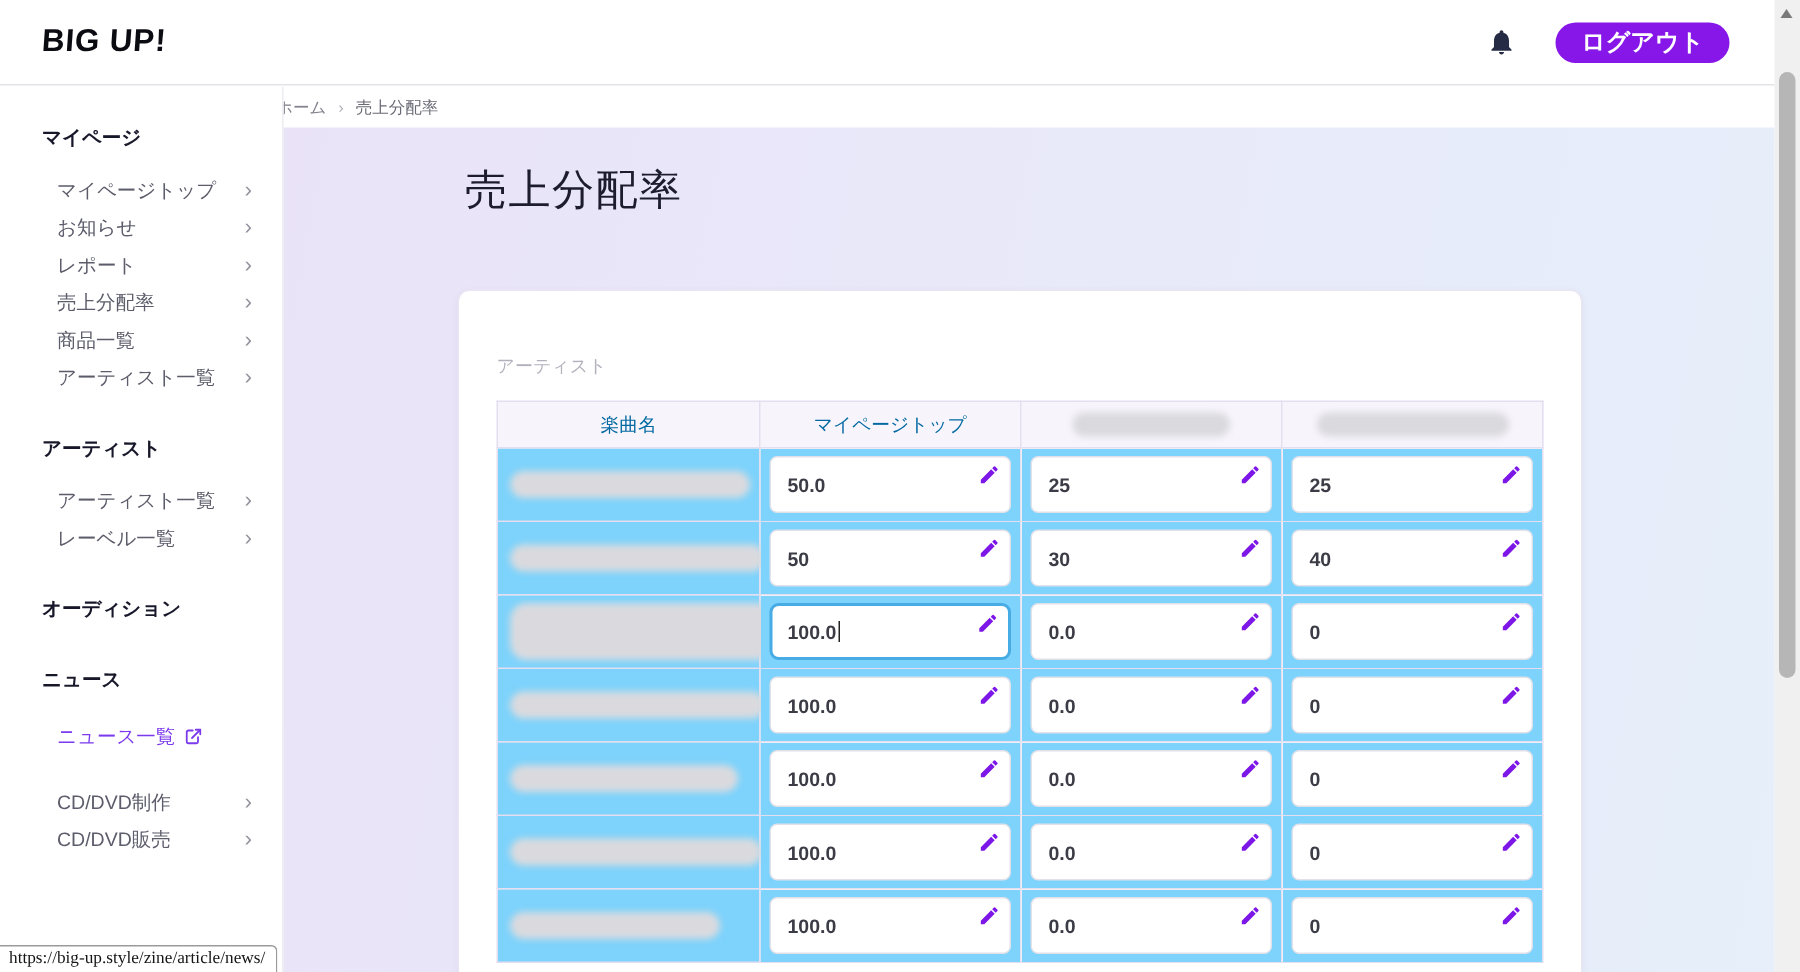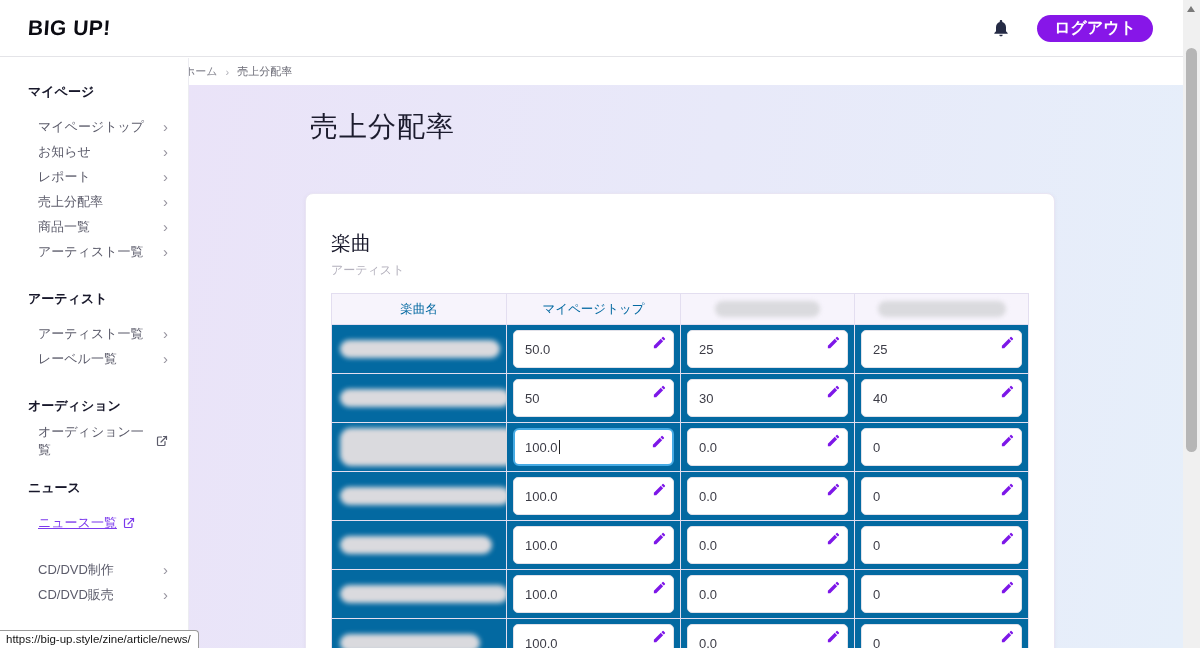--- a/index.html
+++ b/index.html
@@ -21,21 +21,21 @@
   
   .sidebar{position:absolute;top:58px;left:14px;bottom:0;width:175px;background:#fff;
     border-right:1px solid #ececf1;padding:21px 14px 0;z-index:4;}
   .side-section{margin-top:22px;}
   .side-section:first-child{margin-top:0;}
   .sec-title{height:25px;line-height:25px;font-size:13px;font-weight:bold;color:#17172a;}
   .sec-items{margin-top:10px;}
   .side-item{height:25px;display:flex;align-items:center;justify-content:space-between;
     padding:0 6px 0 10px;font-size:13px;color:#5c5c6b;cursor:pointer;}
   .side-item .lbl{display:flex;align-items:center;gap:6px;}
-  .side-item.accent{color:var(--link);text-decoration:underline;}
+  .side-item.accent{color:var(--link);align-items:flex-end;}
   .chev{font-size:15px;color:#96939e;line-height:1;}
   .ext{display:inline-flex;}
   
   .crumbbar{position:absolute;top:58px;left:176px;right:17px;height:27px;background:#fff;
     display:flex;align-items:center;gap:8px;padding-left:8px;font-size:11px;color:#82828d;}
   .crumb-sep{color:#b0b0b8;font-size:11px;}
   .crumb-cur{color:#6a6a75;}
   
   .main{position:absolute;top:85px;left:176px;right:17px;bottom:0;overflow:hidden;
     background:linear-gradient(100deg,var(--bgL) 0%,var(--bgR) 100%);}
@@ -44,21 +44,21 @@
   .card{position:absolute;left:129px;top:108px;width:750px;height:720px;background:#fff;
     border:1px solid #e9e5f3;border-radius:8px;box-shadow:0 1px 4px rgba(80,60,120,.06);
     padding:36px 28px 0 25px;}
   .card-heading{font-size:20px;line-height:26px;color:#1c1c2e;font-weight:500;}
   .card-subheading{font-size:12px;color:#b4b1bd;margin-top:6px;}
   
   table.songs{border-collapse:collapse;table-layout:fixed;width:697px;margin-top:14px;}
   table.songs th,table.songs td{border:1px solid var(--tborder);}
   table.songs th{height:31px;background:var(--thead);font-size:12.5px;font-weight:400;
     color:#0369a1;text-align:center;vertical-align:middle;}
-  table.songs td{height:49px;background:#0369a1;vertical-align:middle;}
+  table.songs td{height:49px;background:#7dd3fc;vertical-align:middle;font-weight:bold;}
   .col-name{width:175px;}.col-v{width:174px;}
   .hpill{display:inline-block;height:16px;border-radius:8px;background:var(--pill);
     filter:blur(2px);vertical-align:middle;}
   .name-cell{padding-left:8px;}
   .npill{border-radius:11px;background:var(--pill);filter:blur(2.5px);}
   .val-cell{position:relative;padding:0 6px;}
   .val-box{position:relative;height:38px;border:1px solid #e1e1e9;border-radius:5px;
     background:#fff;display:flex;align-items:center;padding-left:11px;font-size:13px;color:#3c3c46;}
   .val-box.focused{border:2px solid var(--focus);border-radius:6px;padding-left:10px;}
   .caret{display:inline-block;width:1px;height:14px;background:#222;margin-left:1px;}
@@ -67,21 +67,21 @@
   
   .scrollbar{position:absolute;top:0;right:0;width:17px;height:648px;background:#f0f0f0;z-index:9;}
   .sb-arrow{position:absolute;top:6px;left:4px;width:0;height:0;
     border-left:4.5px solid transparent;border-right:4.5px solid transparent;
     border-bottom:6px solid #7a7a7a;}
   .sb-thumb{position:absolute;top:48px;left:3px;width:11px;height:404px;background:#b6b6b6;
     border-radius:6px;}
   
   .status-url{position:absolute;left:0;bottom:0;background:#fff;border:1px solid #9a9a9a;
     border-left:none;border-bottom:none;border-top-right-radius:4px;padding:2px 7px 3px 6px;
-    font-size:11.5px;color:#151515;z-index:8;white-space:nowrap;}
+    font-size:11.5px;color:#151515;z-index:8;white-space:nowrap;font-family:Liberation Serif, serif;}
 </style>
 </head>
 <body>
 
 <header class="topbar">
   <span class="logo">BIG UP!</span>
   <div class="topbar-right">
     <button class="bell-btn">
       <svg width="20" height="20" viewBox="0 0 24 24">
           <path fill="currentColor" d="M12 22c1.1 0 2-.9 2-2h-4c0 1.1.9 2 2 2zm6-6v-5c0-3.07-1.63-5.64-4.5-6.32V4c0-.83-.67-1.5-1.5-1.5s-1.5.67-1.5 1.5v.68C7.64 5.36 6 7.92 6 11v5l-2 2v1h16v-1l-2-2z"></path>
@@ -145,34 +145,20 @@
         <div class="side-item">
           <span class="lbl">
             <span>レーベル一覧</span>
           </span>
           <span class="chev">›</span>
         </div>
       </div>
     </div>
     <div class="side-section">
       <div class="sec-title">オーディション</div>
-      <div class="sec-items">
-        <div class="side-item">
-          <span class="lbl">
-            <span>オーディション一覧</span>
-            <span class="ext">
-              <svg width="12" height="12" viewBox="0 0 24 24" fill="none" stroke="currentColor" stroke-width="2.4" stroke-linecap="round" stroke-linejoin="round">
-                <path d="M18 13v6a2 2 0 0 1-2 2H5a2 2 0 0 1-2-2V6a2 2 0 0 1 2-2h6"></path>
-                <path d="M15 3h6v6"></path>
-                <path d="M10 14 21 3"></path>
-              </svg>
-            </span>
-          </span>
-        </div>
-      </div>
     </div>
     <div class="side-section">
       <div class="sec-title">ニュース</div>
       <div class="sec-items">
         <div class="side-item accent">
           <span class="lbl">
             <span>ニュース一覧</span>
             <span class="ext">
               <svg width="12" height="12" viewBox="0 0 24 24" fill="none" stroke="currentColor" stroke-width="2.4" stroke-linecap="round" stroke-linejoin="round">
                 <path d="M18 13v6a2 2 0 0 1-2 2H5a2 2 0 0 1-2-2V6a2 2 0 0 1 2-2h6"></path>
@@ -204,21 +190,20 @@
 
 <div class="crumbbar">
   <span>ホーム</span>
   <span class="crumb-sep">›</span>
   <span class="crumb-cur">売上分配率</span>
 </div>
 
 <div class="main">
   <h1 class="page-title">売上分配率</h1>
   <section class="card">
-    <h2 class="card-heading">楽曲</h2>
     <div class="card-subheading">アーティスト</div>
     <table class="songs">
       <thead>
           <tr>
             <th class="col-name">楽曲名</th>
             <th class="col-v">マイページトップ</th>
             <th class="col-v"><span class="hpill" style="width: 105px;"></span></th>
             <th class="col-v"><span class="hpill" style="width: 128px;"></span></th>
           </tr>
         </thead>

